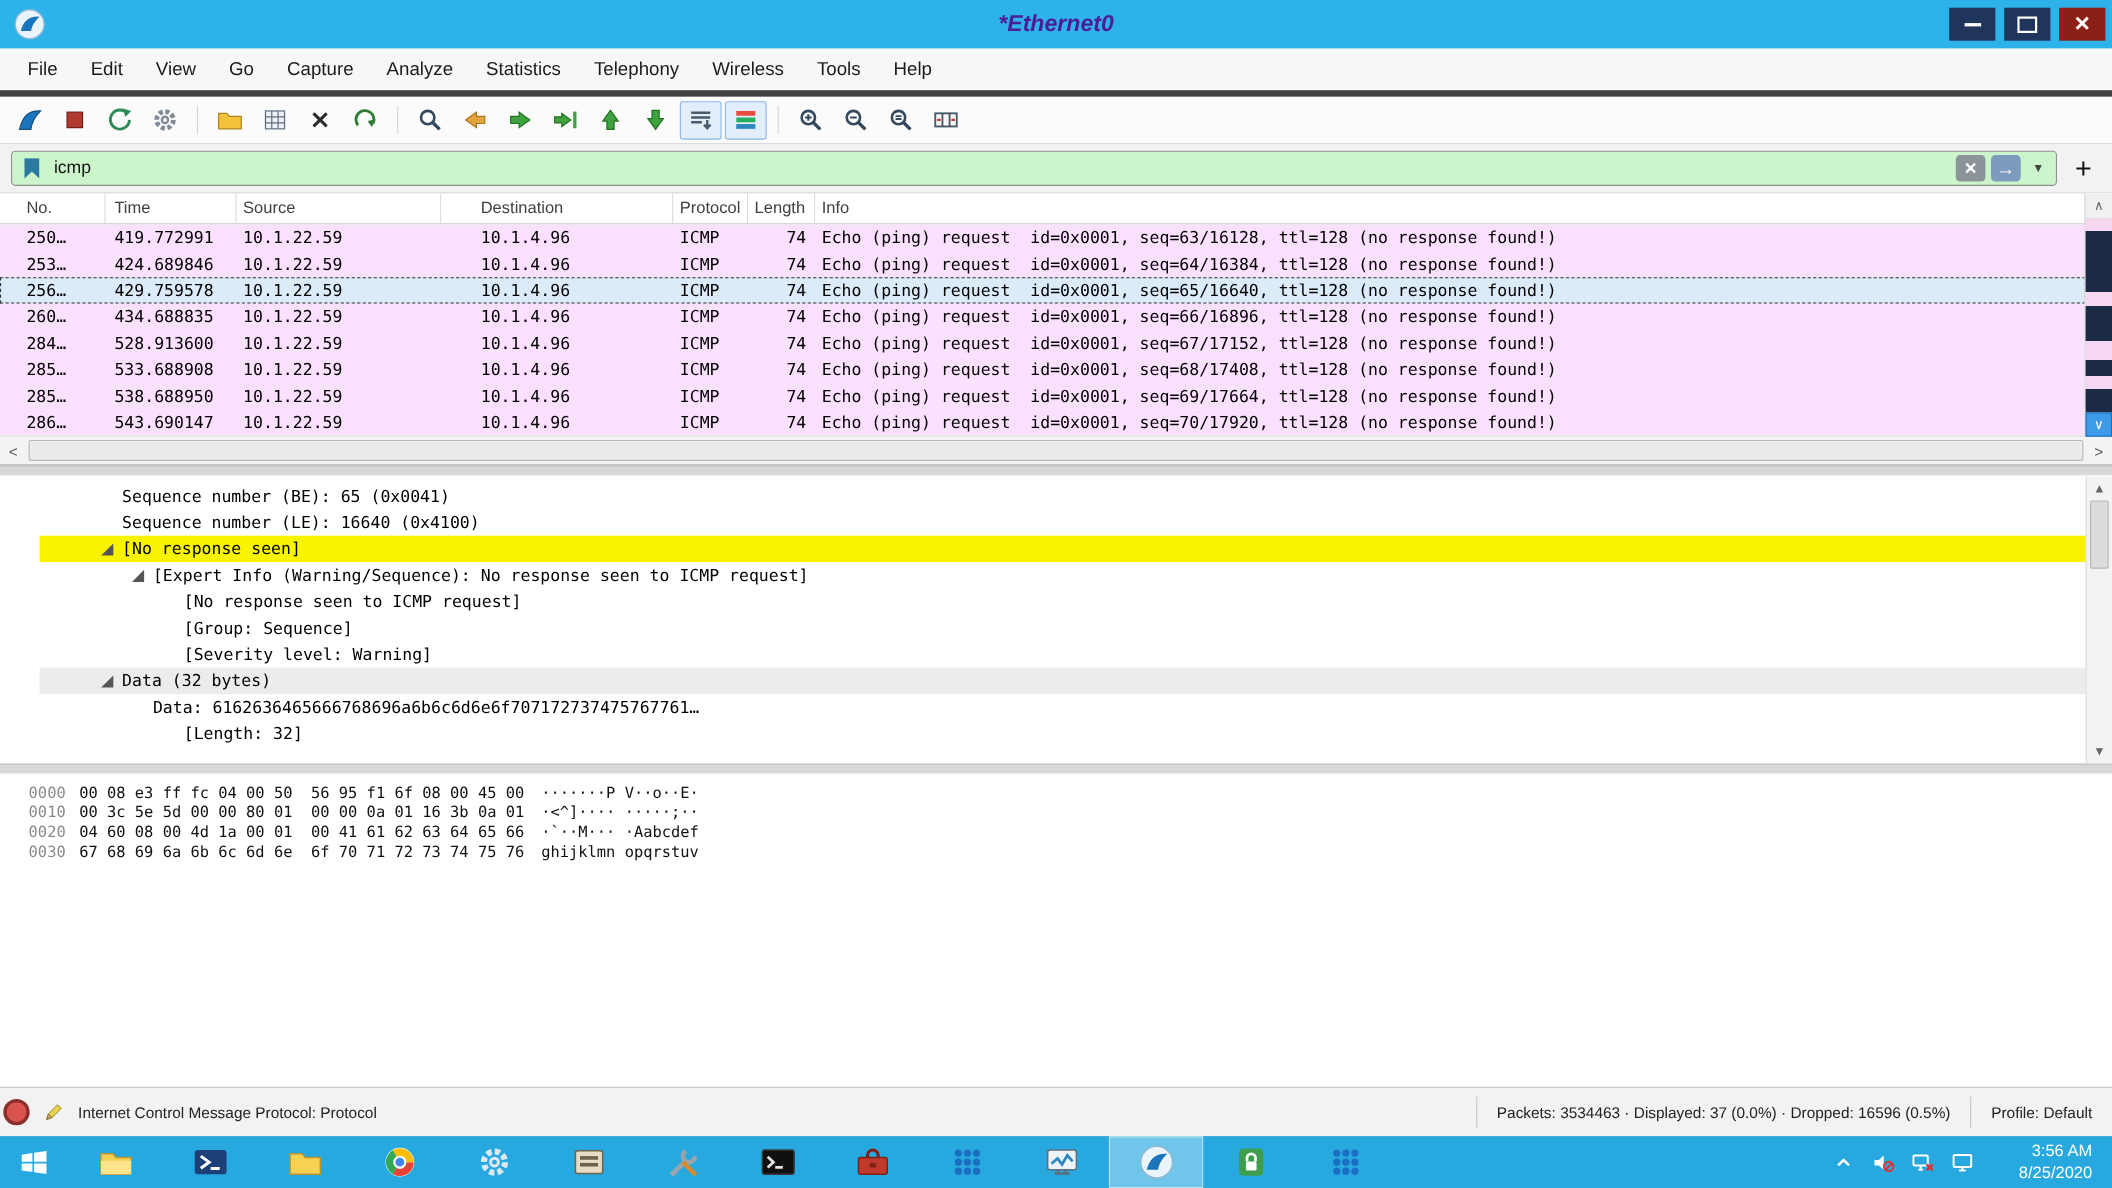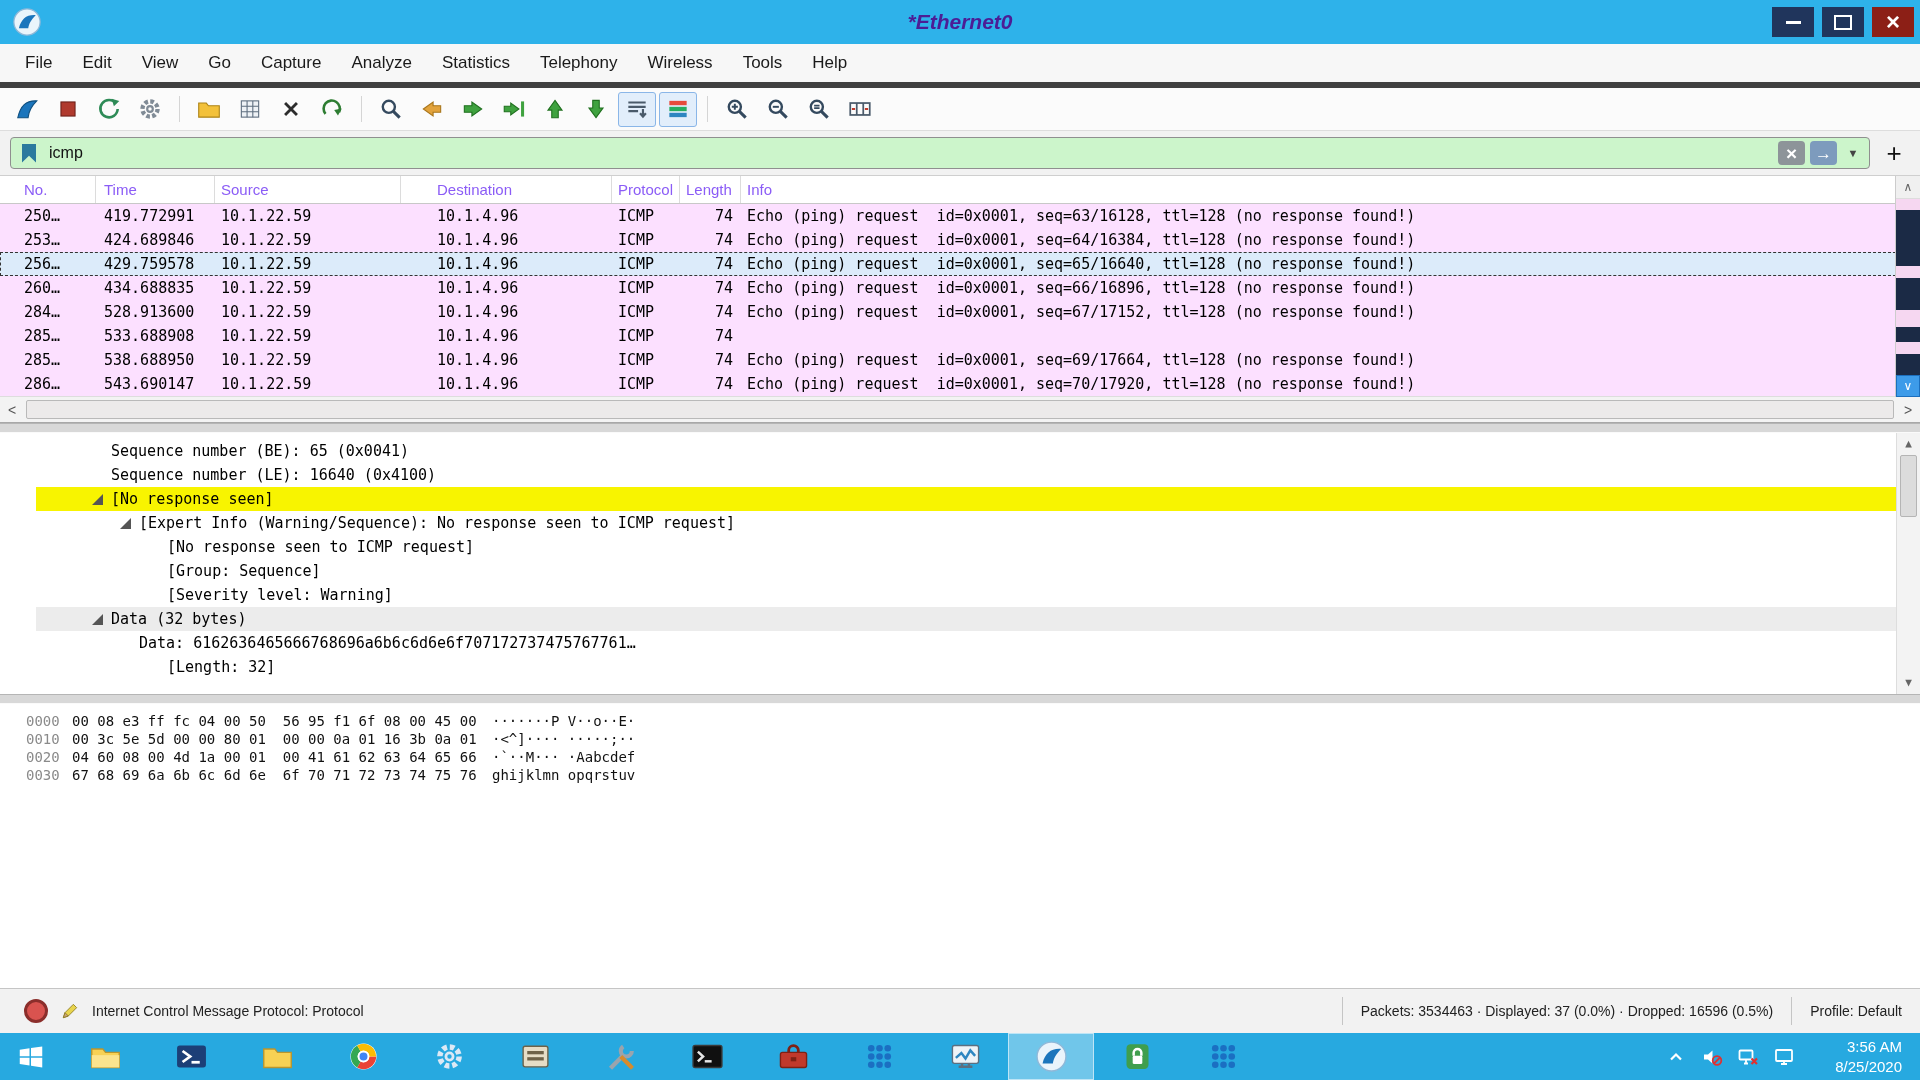--- a/index.html
+++ b/index.html
@@ -46,21 +46,21 @@
   .fbtn-clear::before{content:"×";font-size:19px;line-height:1;}
   .fbtn-apply{background:#7d9bbd;}
   .fbtn-apply::before{content:"→";font-size:17px;line-height:1;}
   .fbtn-drop{width:22px;color:#444;}
   .fbtn-drop::before{content:"▼";font-size:11px;}
   .plus-btn{width:32px;height:30px;display:flex;align-items:center;justify-content:center;color:#111;flex:0 0 auto;}
   .plus-btn::before{content:"+";font-size:26px;line-height:1;}
 
   
   .packet-list{flex:0 0 245px;background:#fff;position:relative;display:flex;flex-direction:column;border-bottom:1px solid #a8a8a8;}
-  .pl-header{flex:0 0 28px;display:flex;border-bottom:1px solid #c8c8c8;font-size:15px;color:#8b5cf6;background:#fff;padding-right:24px;box-sizing:border-box;}
+  .pl-header{flex:0 0 28px;display:flex;border-bottom:1px solid #c8c8c8;font-size:15px;color:#404040;background:#fff;padding-right:24px;box-sizing:border-box;}
   .pl-hcell{display:flex;align-items:center;border-right:1px solid #dcdcdc;box-sizing:border-box;padding-left:6px;overflow:hidden;}
   .pl-body{flex:1;overflow:hidden;font-family:"DejaVu Sans Mono",monospace;font-size:15px;padding-right:24px;box-sizing:border-box;}
   .pl-row{height:24px;display:flex;align-items:center;background:var(--icmp_row_bg);white-space:pre;}
   .pl-row.selected{background:var(--selected_row_bg);outline:1px dashed #333;outline-offset:-1px;}
   .plc{box-sizing:border-box;overflow:hidden;flex:0 0 auto;}
   .c0{width:96px;padding-left:24px;}
   .c1{width:119px;padding-left:8px;}
   .c2{width:186px;padding-left:6px;}
   .c3{width:181px;padding-left:6px;margin-left:30px;}
   .c4{width:68px;padding-left:6px;}
@@ -103,21 +103,21 @@
 
   
   .hex-pane{flex:1 1 auto;background:#fff;font-family:"DejaVu Sans Mono",monospace;font-size:14px;padding-top:8px;overflow:hidden;}
   .hx{height:18px;line-height:18px;white-space:pre;padding-left:26px;}
   .off{display:inline-block;width:46px;color:#8a8a8a;}
   .hexs{display:inline-block;width:420px;color:#111;}
   .asc{color:#111;}
 
   
   .statusbar{flex:0 0 44px;background:#f2f2f2;border-top:1px solid #c5c5c5;display:flex;align-items:center;font-size:14px;color:#222;}
-  .sb-left{display:flex;align-items:center;gap:12px;padding-left:24px;flex:1;}
+  .sb-left{display:flex;align-items:center;gap:12px;padding-left:3px;flex:1;}
   .expert-dot{width:18px;height:18px;border-radius:50%;background:#d9534f;border:3px solid #8b2e2b;box-sizing:content-box;}
   .pencil svg{width:20px;height:20px;display:block;}
   .sb-sep{width:1px;height:28px;background:#c5c5c5;}
   .sb-mid{padding:0 18px;white-space:nowrap;}
   .sb-right{padding:0 18px;white-space:nowrap;}
 
   
   .taskbar{position:absolute;left:0;bottom:0;width:1920px;height:47px;background:var(--taskbar_bg);display:flex;align-items:stretch;}
   .start-btn{width:62px;display:flex;align-items:center;justify-content:center;flex:0 0 auto;}
   .start-btn svg{width:30px;height:30px;}
@@ -305,21 +305,21 @@
         <div class="pl-hcell c4">Protocol</div>
         <div class="pl-hcell c5">Length</div>
         <div class="pl-hcell c6">Info</div>
       </div>
     <div class="pl-body">
         <div class="pl-row"><div class="plc c0">250…</div><div class="plc c1">419.772991</div><div class="plc c2">10.1.22.59</div><div class="plc c3">10.1.4.96</div><div class="plc c4">ICMP</div><div class="plc c5">74</div><div class="plc c6">Echo (ping) request  id=0x0001, seq=63/16128, ttl=128 (no response found!)</div></div>
         <div class="pl-row"><div class="plc c0">253…</div><div class="plc c1">424.689846</div><div class="plc c2">10.1.22.59</div><div class="plc c3">10.1.4.96</div><div class="plc c4">ICMP</div><div class="plc c5">74</div><div class="plc c6">Echo (ping) request  id=0x0001, seq=64/16384, ttl=128 (no response found!)</div></div>
         <div class="pl-row selected"><div class="plc c0">256…</div><div class="plc c1">429.759578</div><div class="plc c2">10.1.22.59</div><div class="plc c3">10.1.4.96</div><div class="plc c4">ICMP</div><div class="plc c5">74</div><div class="plc c6">Echo (ping) request  id=0x0001, seq=65/16640, ttl=128 (no response found!)</div></div>
         <div class="pl-row"><div class="plc c0">260…</div><div class="plc c1">434.688835</div><div class="plc c2">10.1.22.59</div><div class="plc c3">10.1.4.96</div><div class="plc c4">ICMP</div><div class="plc c5">74</div><div class="plc c6">Echo (ping) request  id=0x0001, seq=66/16896, ttl=128 (no response found!)</div></div>
         <div class="pl-row"><div class="plc c0">284…</div><div class="plc c1">528.913600</div><div class="plc c2">10.1.22.59</div><div class="plc c3">10.1.4.96</div><div class="plc c4">ICMP</div><div class="plc c5">74</div><div class="plc c6">Echo (ping) request  id=0x0001, seq=67/17152, ttl=128 (no response found!)</div></div>
-        <div class="pl-row"><div class="plc c0">285…</div><div class="plc c1">533.688908</div><div class="plc c2">10.1.22.59</div><div class="plc c3">10.1.4.96</div><div class="plc c4">ICMP</div><div class="plc c5">74</div></div>
+        <div class="pl-row"><div class="plc c0">285…</div><div class="plc c1">533.688908</div><div class="plc c2">10.1.22.59</div><div class="plc c3">10.1.4.96</div><div class="plc c4">ICMP</div><div class="plc c5">74</div><div class="plc c6">Echo (ping) request  id=0x0001, seq=68/17408, ttl=128 (no response found!)</div></div>
         <div class="pl-row"><div class="plc c0">285…</div><div class="plc c1">538.688950</div><div class="plc c2">10.1.22.59</div><div class="plc c3">10.1.4.96</div><div class="plc c4">ICMP</div><div class="plc c5">74</div><div class="plc c6">Echo (ping) request  id=0x0001, seq=69/17664, ttl=128 (no response found!)</div></div>
         <div class="pl-row"><div class="plc c0">286…</div><div class="plc c1">543.690147</div><div class="plc c2">10.1.22.59</div><div class="plc c3">10.1.4.96</div><div class="plc c4">ICMP</div><div class="plc c5">74</div><div class="plc c6">Echo (ping) request  id=0x0001, seq=70/17920, ttl=128 (no response found!)</div></div>
       </div>
     <div class="pl-vscroll">
       <div class="vs-up"></div>
       <div class="vs-map"></div>
       <div class="vs-down"></div>
     </div>
     <div class="pl-hscroll">
       <div class="hs-btn hs-left"></div>

